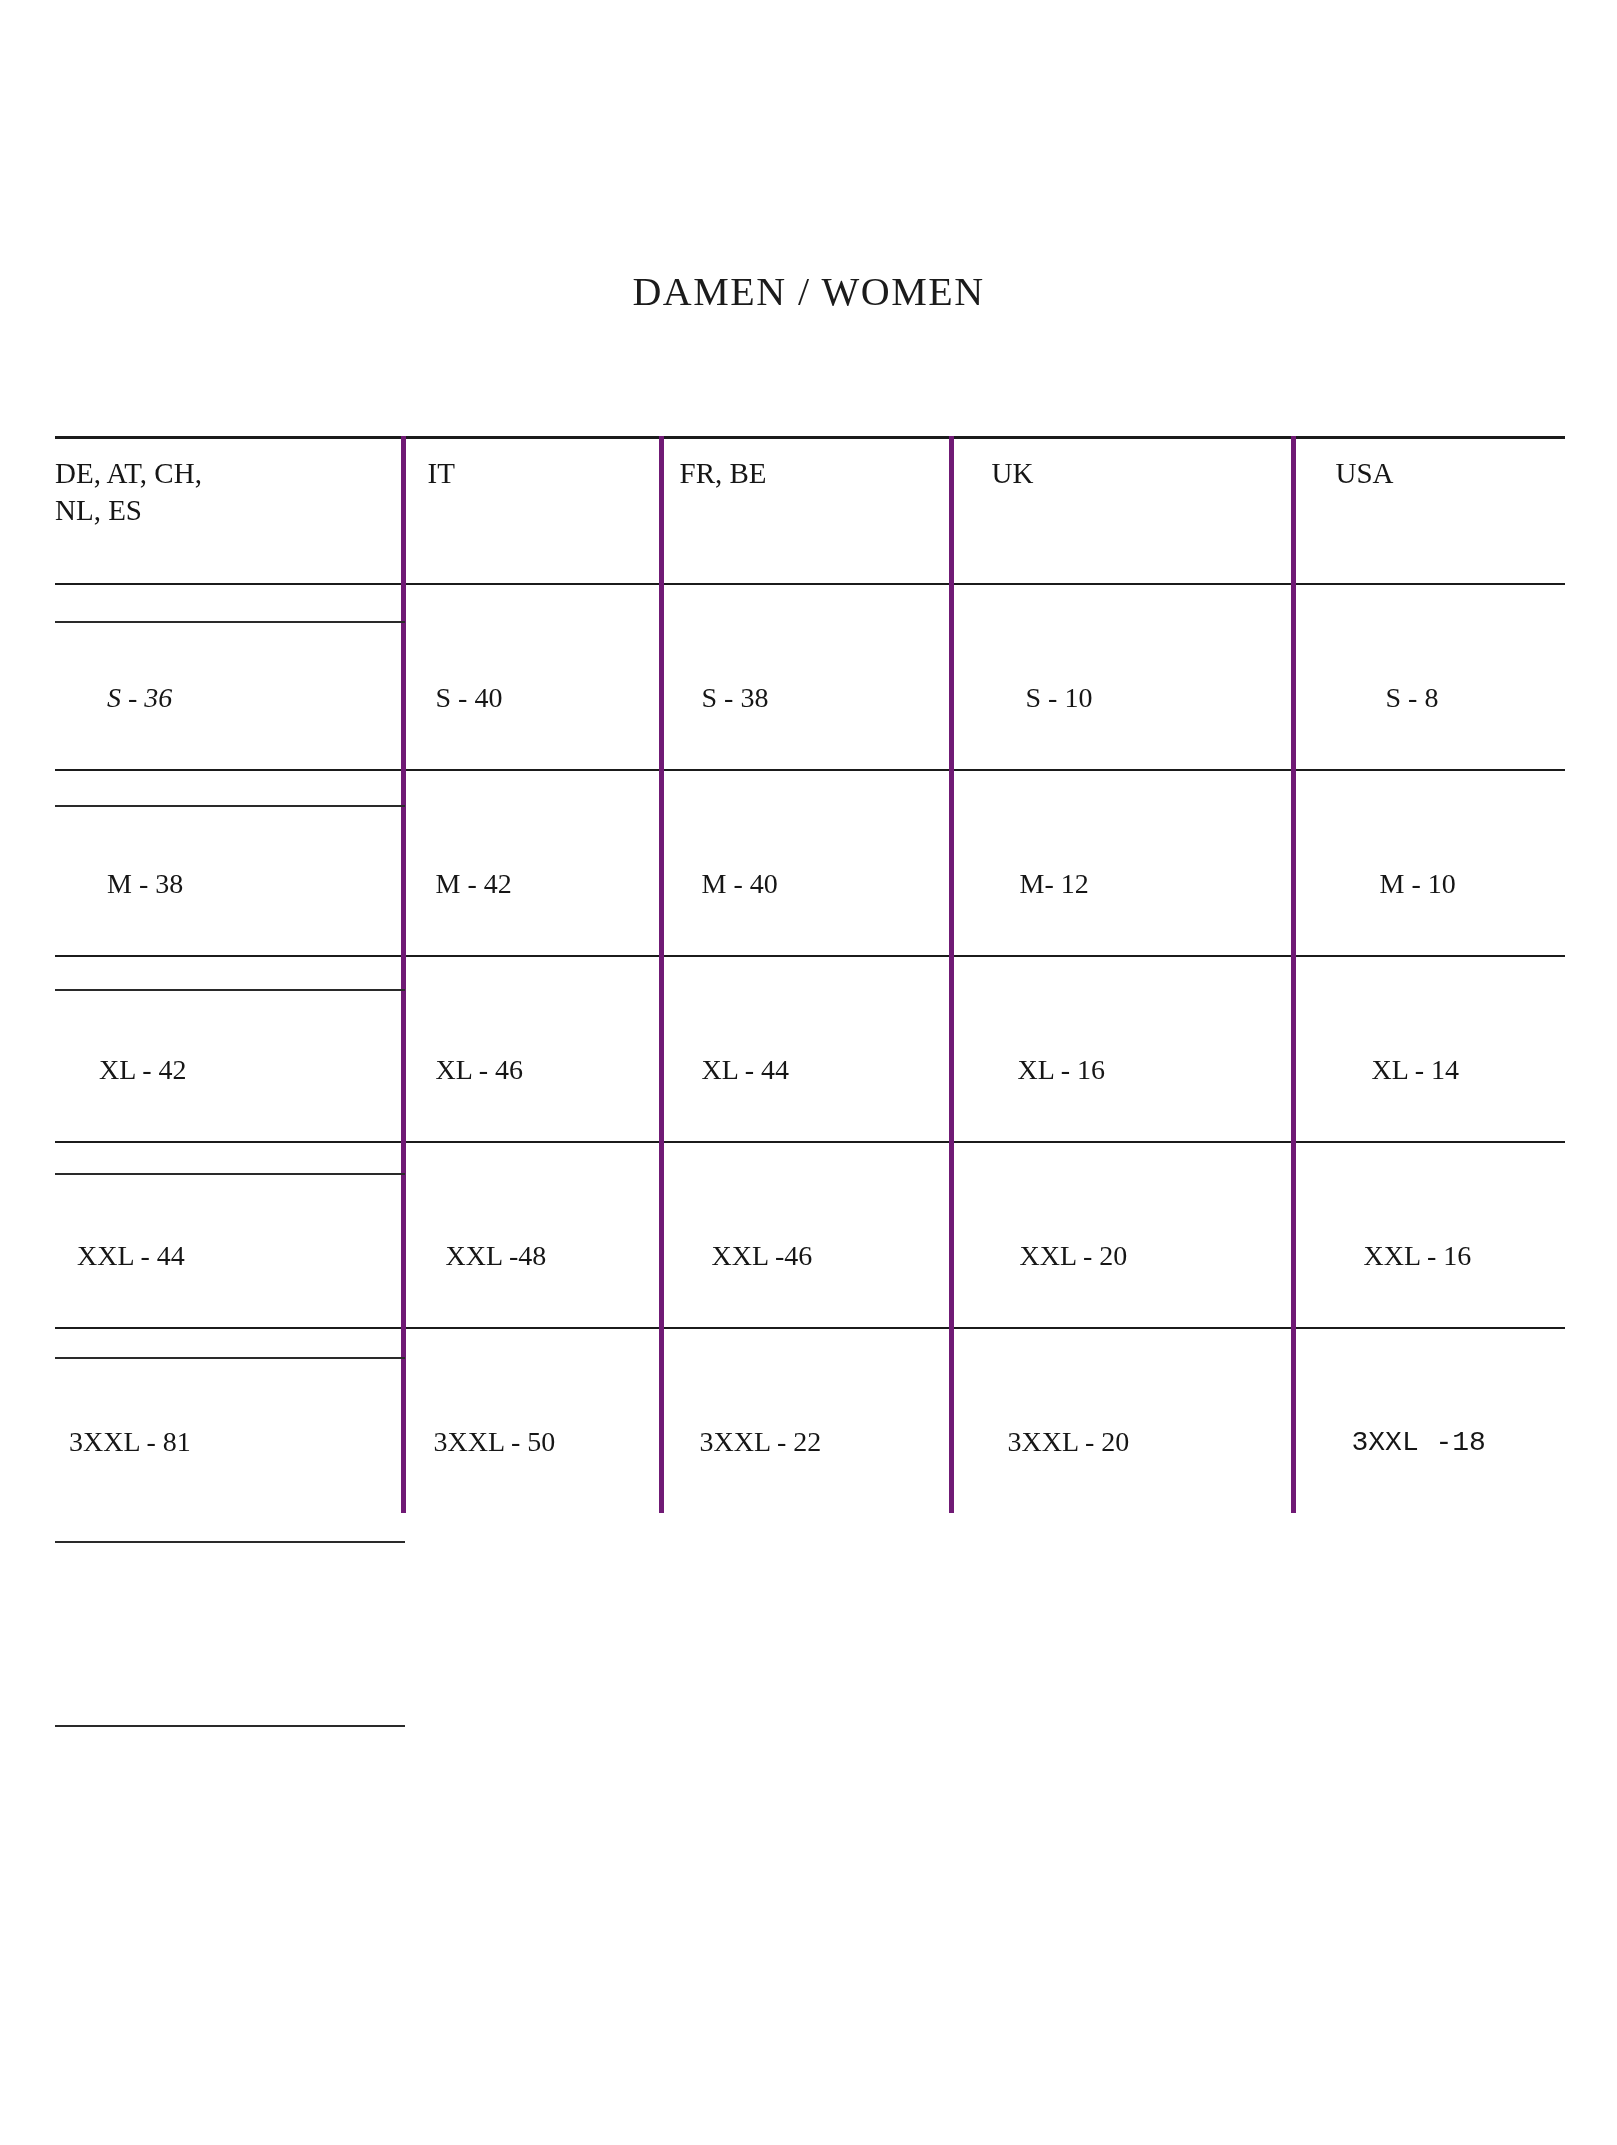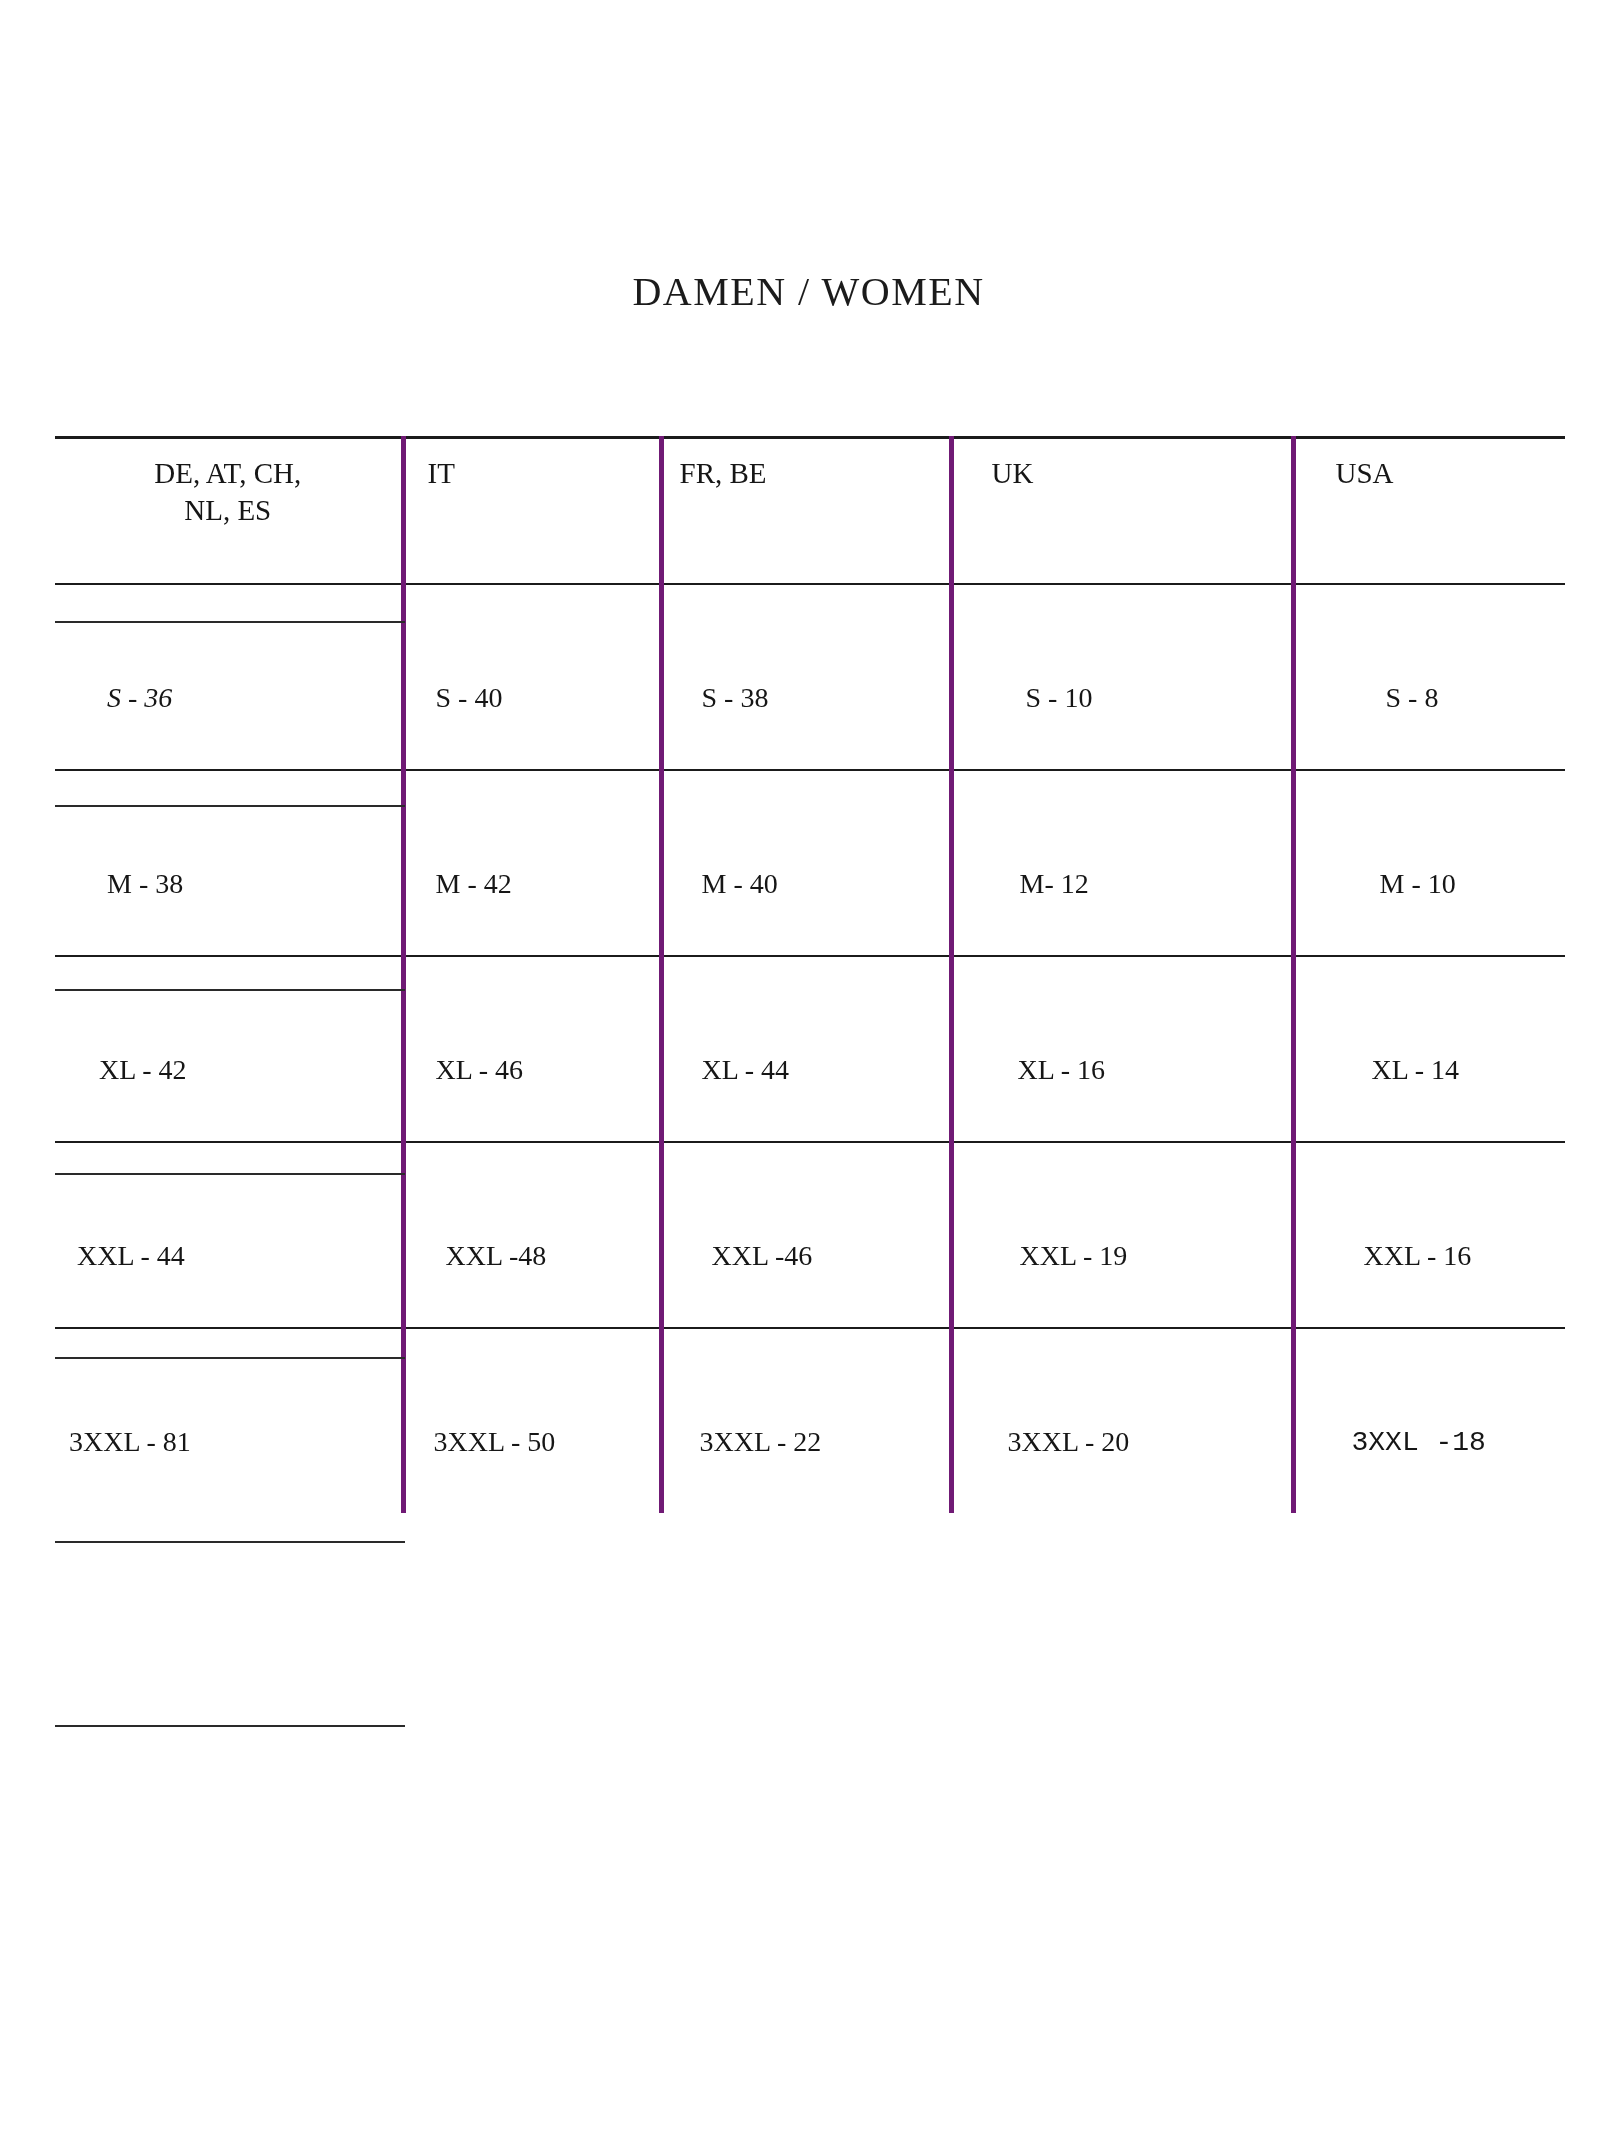--- a/index.html
+++ b/index.html
@@ -62,21 +62,21 @@
     font-size: 29px;
     text-align: left;
     vertical-align: top;
     padding: 16px 0 0 10px;
     height: 128px;
     line-height: 1.28;
     border-top: 3px solid #1b1b1b;
     border-bottom: 2px solid #1b1b1b;
     color: #161616;
   }
-  thead th.col-0 { padding-left: 0; text-align: center; }
+  thead th.col-0 { padding-left: 0; }
   thead th.col-1 { padding-left: 22px; }
   thead th.col-2 { padding-left: 16px; }
   thead th.col-3 { padding-left: 38px; }
   thead th.col-4 { padding-left: 40px; }
 
   
   thead th.sep, tbody td.sep {
     border-left: 5px solid #701a75;
   }
 
@@ -224,21 +224,21 @@
           <td class="col-0">
               <span class="cell">XXL - 44</span>
             </td>
           <td class="col-1 sep">
               <span class="cell">XXL -48</span>
             </td>
           <td class="col-2 sep">
               <span class="cell">XXL -46</span>
             </td>
           <td class="col-3 sep">
-              <span class="cell">XXL - 19</span>
+              <span class="cell">XXL - 20</span>
             </td>
           <td class="col-4 sep">
               <span class="cell">XXL - 16</span>
             </td>
         </tr>
         <tr class="r6">
           <td class="col-0">
               <span class="cell">3XXL - 81</span>
             </td>
           <td class="col-1 sep">

